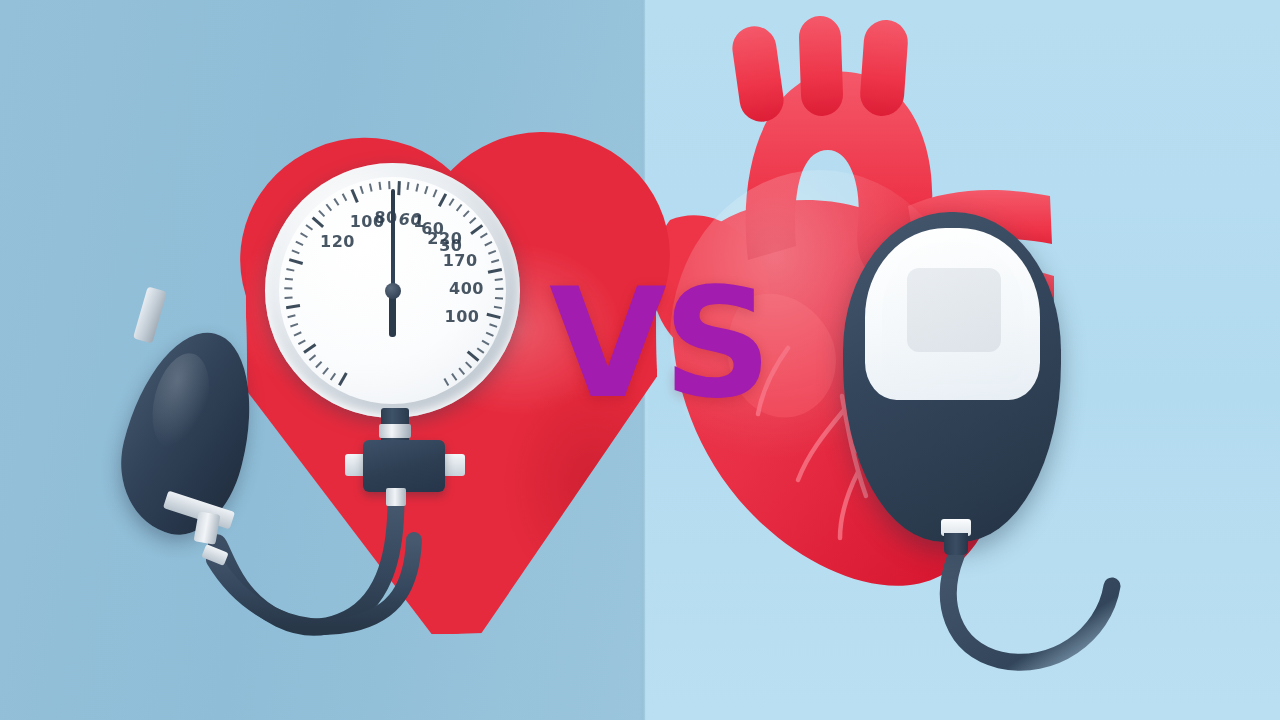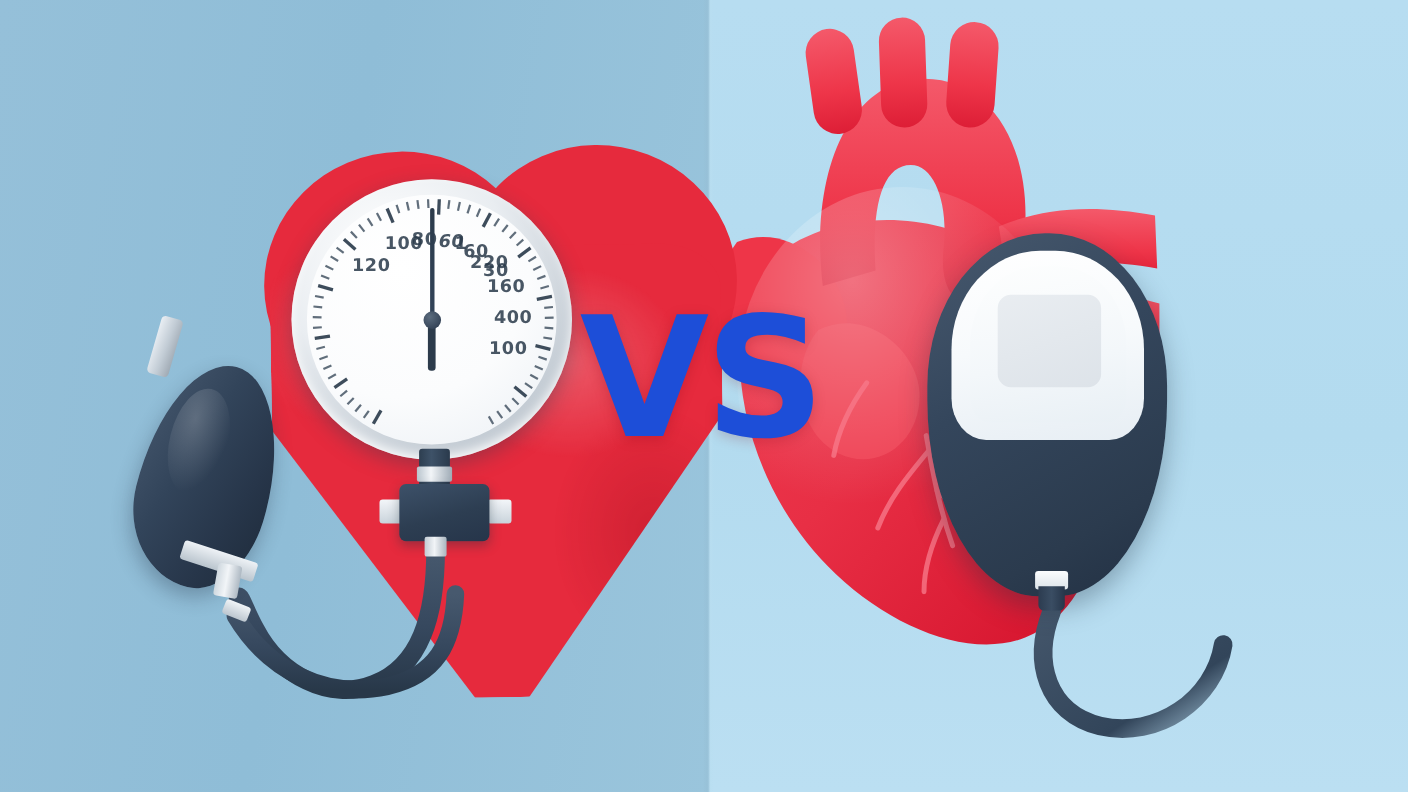--- a/index.html
+++ b/index.html
@@ -303,25 +303,25 @@
     position: absolute;
     left: 944px; top: 533px;
     width: 24px; height: 22px;
     background: linear-gradient(90deg, #2c3c50, #3a4d63 50%, #27364a);
     border-radius: 0 0 5px 5px;
   }
 
   
   .vs {
     position: absolute;
-    left: 527px; top: 268px;
+    left: 549px; top: 268px;
     font-family: "DejaVu Sans", sans-serif;
     font-size: 152px;
     font-weight: 700;
-    color: #1d4ed8;
+    color: #a21caf;
     letter-spacing: -4px;
     line-height: 1;
     text-shadow: 0 3px 12px rgba(120,10,25,.22);
     user-select: none;
   }
 </style>
 </head>
 <body>
 
 <div id="stage">
@@ -495,21 +495,21 @@
         </div>
       <div id="dialnums">
           <div class="dialnum" style="left: 58.5073px; top: 63.9843px;">120</div>
           <div class="dialnum" style="left: 88.1905px; top: 43.9627px;">100</div>
           <div class="dialnum" style="left: 107.05px; top: 39.7816px;">80</div>
           <div class="dialnum" style="left: 131.402px; top: 41.6981px; font-style: italic;">60</div>
           <div class="dialnum" style="left: 153.803px; top: 51.4384px;">60</div>
           <div class="dialnum" style="left: 171.813px; top: 67.9411px;">30</div>
           <div class="dialnum" style="left: 140.019px; top: 44.415px;">1</div>
           <div class="dialnum" style="left: 165.826px; top: 61.1741px;">220</div>
-          <div class="dialnum" style="left: 181.102px; top: 83.4015px;">160</div>
+          <div class="dialnum" style="left: 181.102px; top: 83.4015px;">170</div>
           <div class="dialnum" style="left: 187.455px; top: 110.917px;">400</div>
           <div class="dialnum" style="left: 183.037px; top: 138.809px;">100</div>
         </div>
       <div class="needle"></div>
       <div class="needle-tail"></div>
       <div class="needle-hub"></div>
     </div>
   </div>
 
   <div class="stem"></div>

